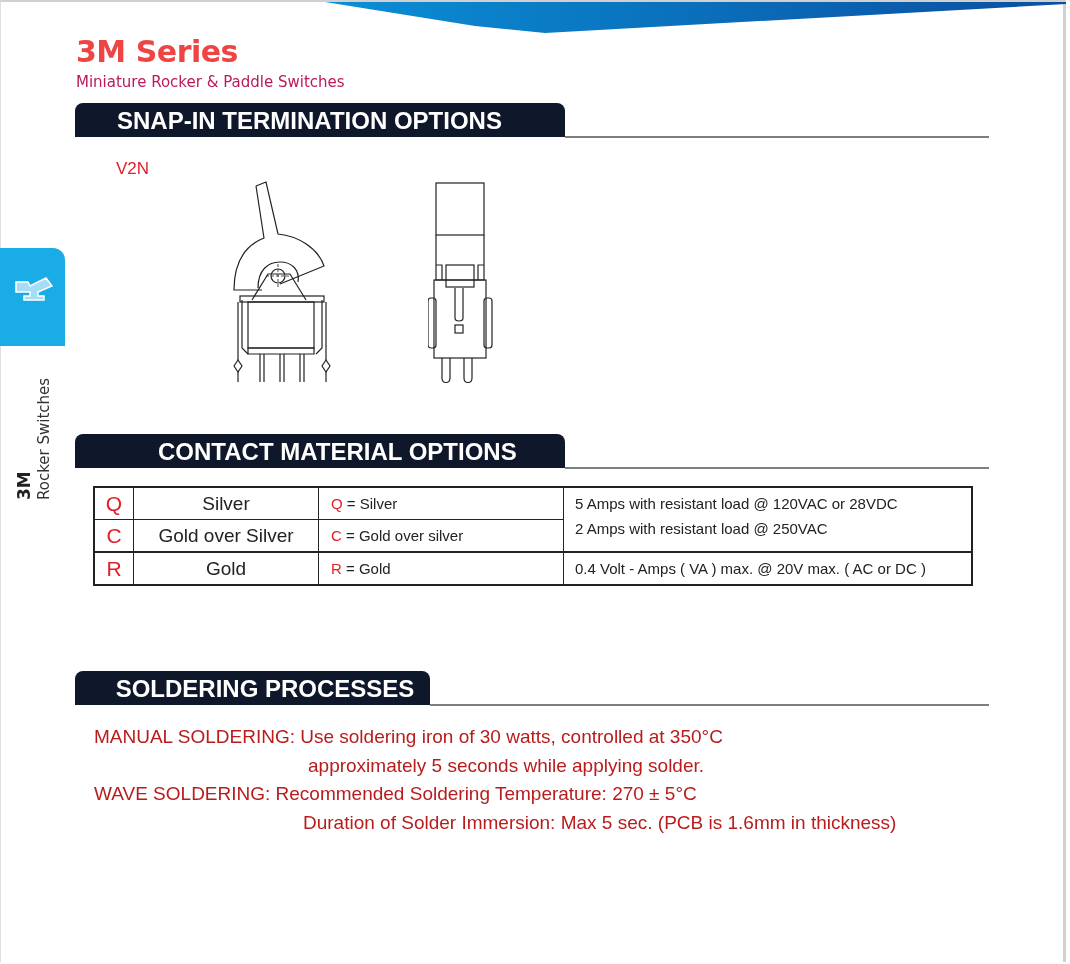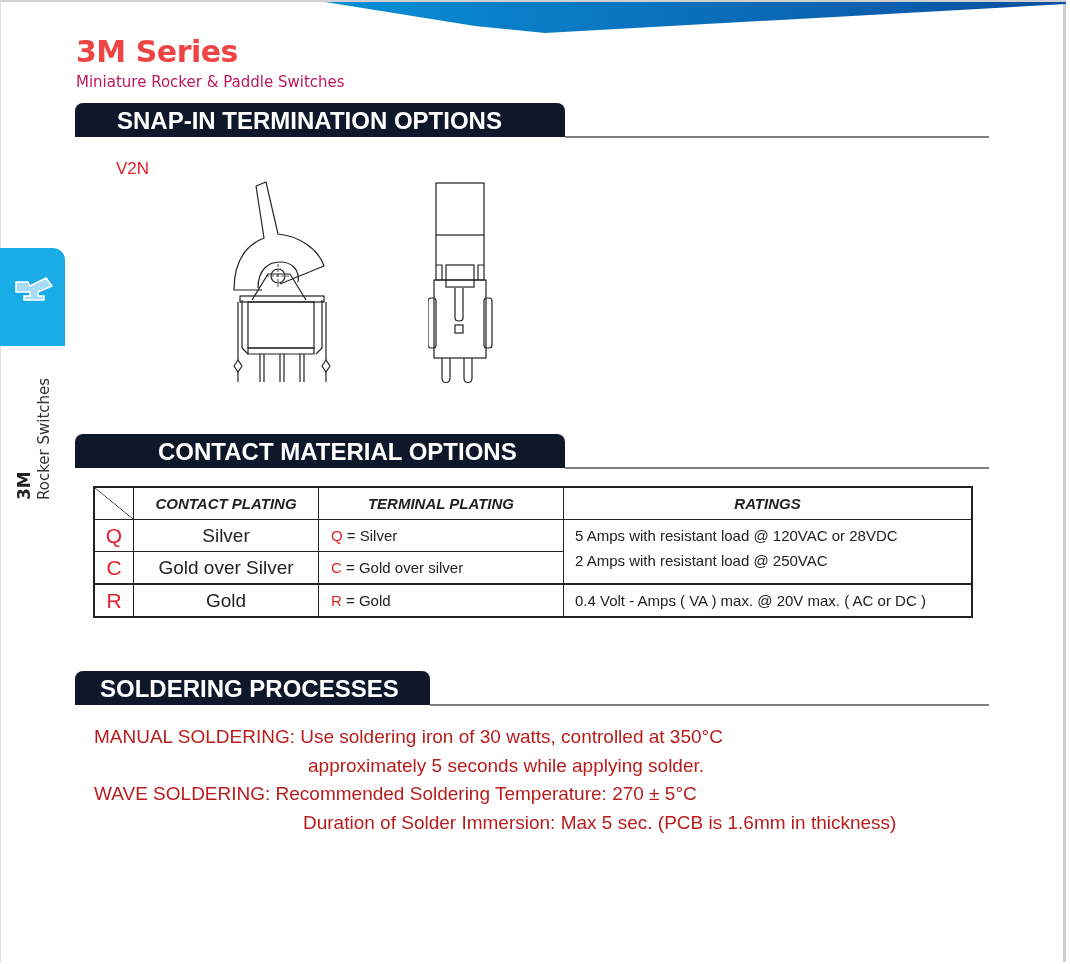--- a/index.html
+++ b/index.html
@@ -93,26 +93,20 @@
   <path d="M14 178 V198 C14 204 22 204 22 198 V178 M36 178 V198 C36 204 44 204 44 198 V178"></path>
 </svg>
 
 <div class="sec-bar" style="top:434px; width:490px; padding-left:83px;">
   <span>CONTACT  MATERIAL  OPTIONS</span>
 </div>
 <div class="sec-line" style="left:565px; top:467px; width:424px;"></div>
 
 <table class="cm">
   <tbody>
-      <tr>
-    <th class="code" style="background:linear-gradient(to top right, transparent 49%, #222 50%, transparent 51%); background:linear-gradient(to bottom left, transparent calc(50% - 0.6px), #222 50%, transparent calc(50% + 0.6px));"></th>
-    <th>CONTACT PLATING</th>
-    <th>TERMINAL  PLATING</th>
-    <th>RATINGS</th>
-  </tr>
   <tr>
     <td class="code">Q</td>
     <td class="cp">Silver</td>
     <td class="tp"><span class="red">Q</span><span> = Silver</span></td>
     <td class="rt" style="border-bottom:none;">5 Amps with resistant load @ 120VAC or 28VDC</td>
   </tr>
   <tr>
     <td class="code">C</td>
     <td class="cp">Gold over Silver</td>
     <td class="tp"><span class="red">C</span><span> = Gold over silver</span></td>
@@ -120,21 +114,21 @@
   </tr>
   <tr style="border-top:2px solid #222;">
     <td class="code">R</td>
     <td class="cp">Gold</td>
     <td class="tp"><span class="red">R</span><span> = Gold</span></td>
     <td class="rt">0.4 Volt - Amps ( VA ) max. @ 20V max. ( AC or DC )</td>
   </tr>
 </tbody>
   </table>
 
-<div class="sec-bar" style="top:671px; width:355px; padding-left:25px;">
+<div class="sec-bar" style="top:671px; width:355px; padding-left:25px;text-align:center;">
   <span>SOLDERING PROCESSES</span>
 </div>
 <div class="sec-line" style="left:430px; top:704px; width:559px;"></div>
 
 <div class="solder" style="top:726px;">MANUAL SOLDERING: Use soldering iron of 30 watts, controlled at 350°C</div>
 <div class="solder" style="top:755px; left:308px;">approximately 5 seconds while applying solder.</div>
 <div class="solder" style="top:783px;">WAVE SOLDERING: Recommended Soldering Temperature: 270 ± 5°C</div>
 <div class="solder" style="top:812px; left:303px;">Duration of Solder Immersion: Max 5 sec. (PCB is 1.6mm in thickness)</div>
 
 </body></html>

